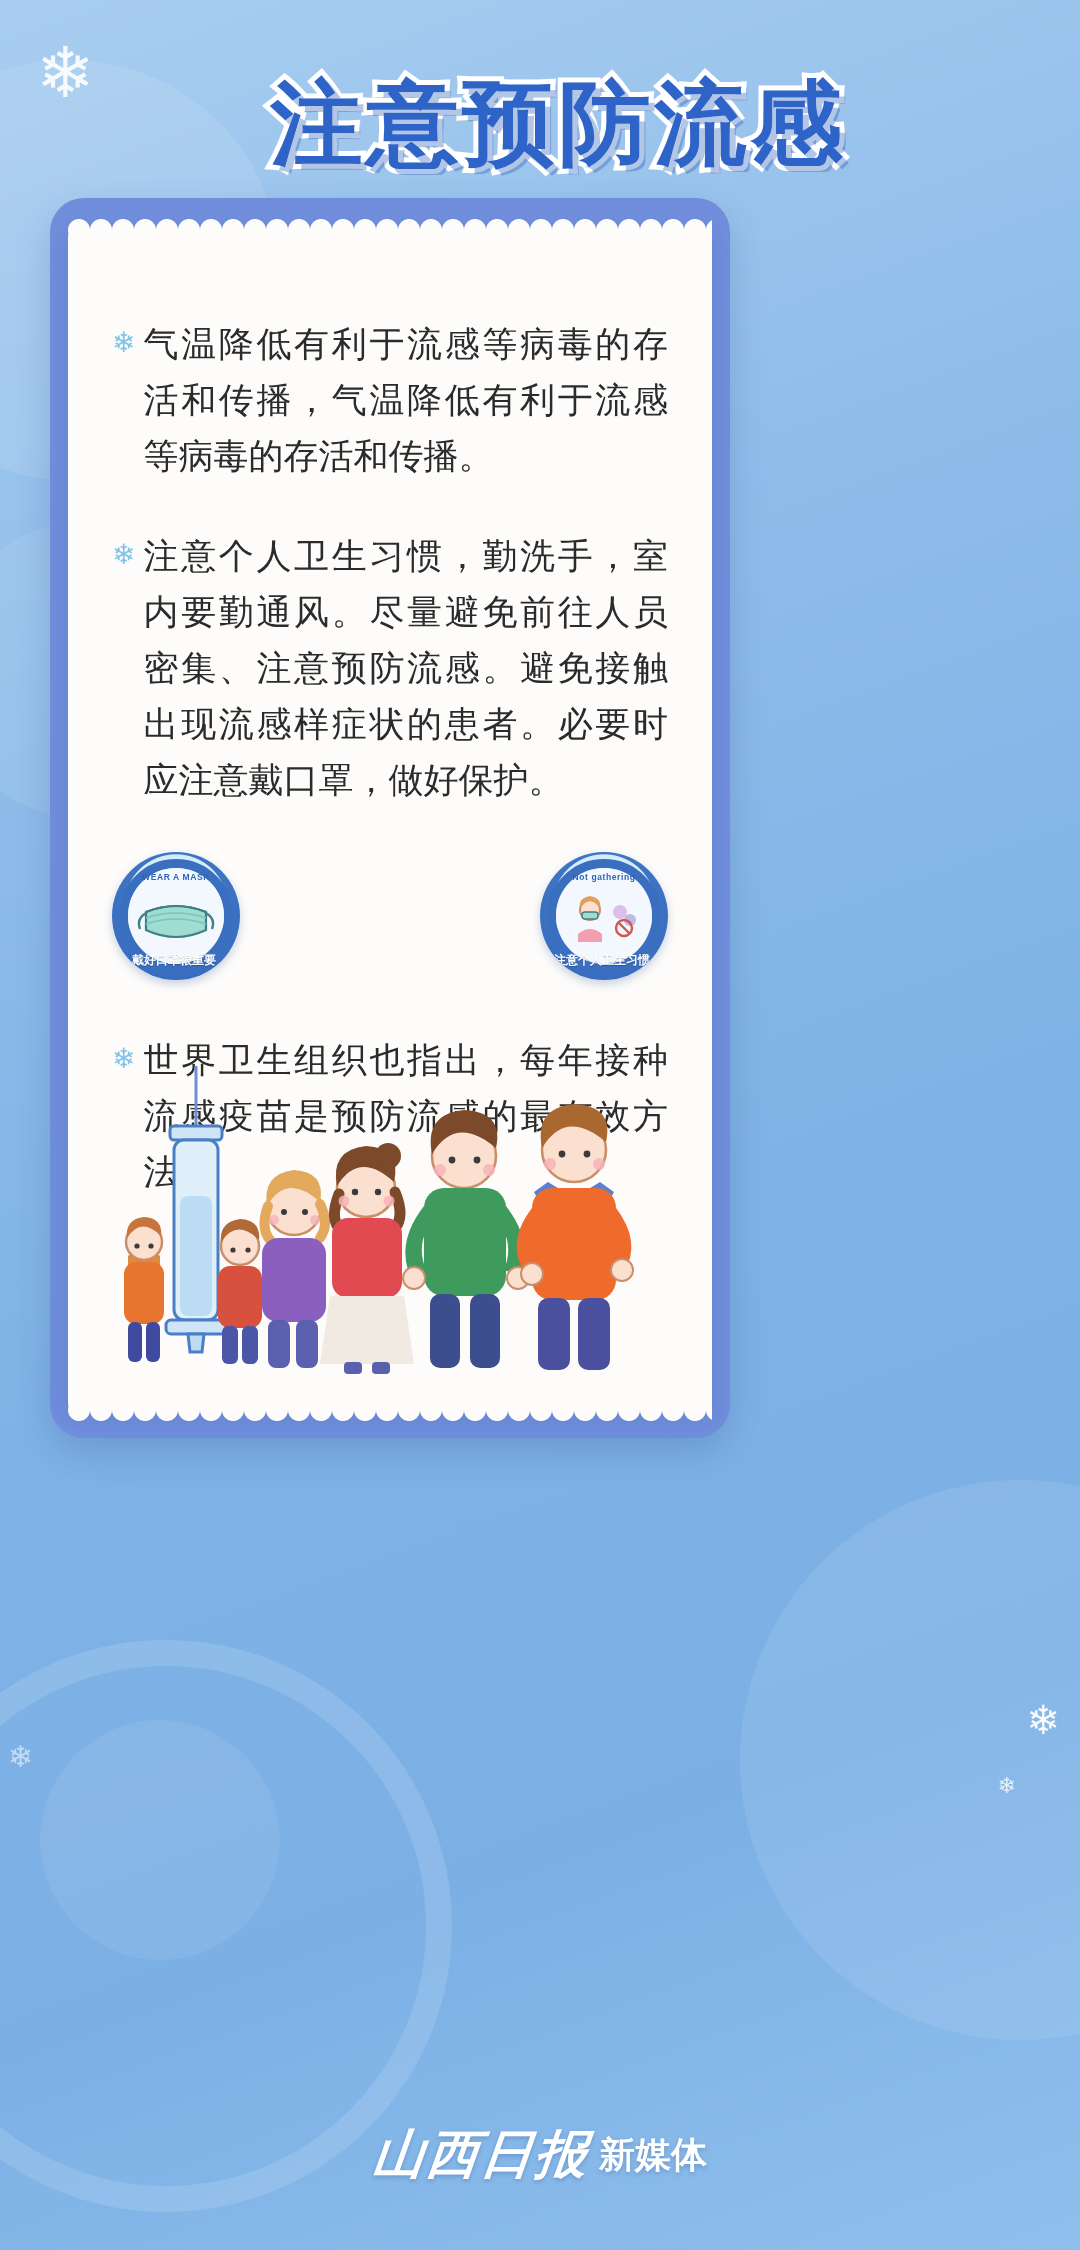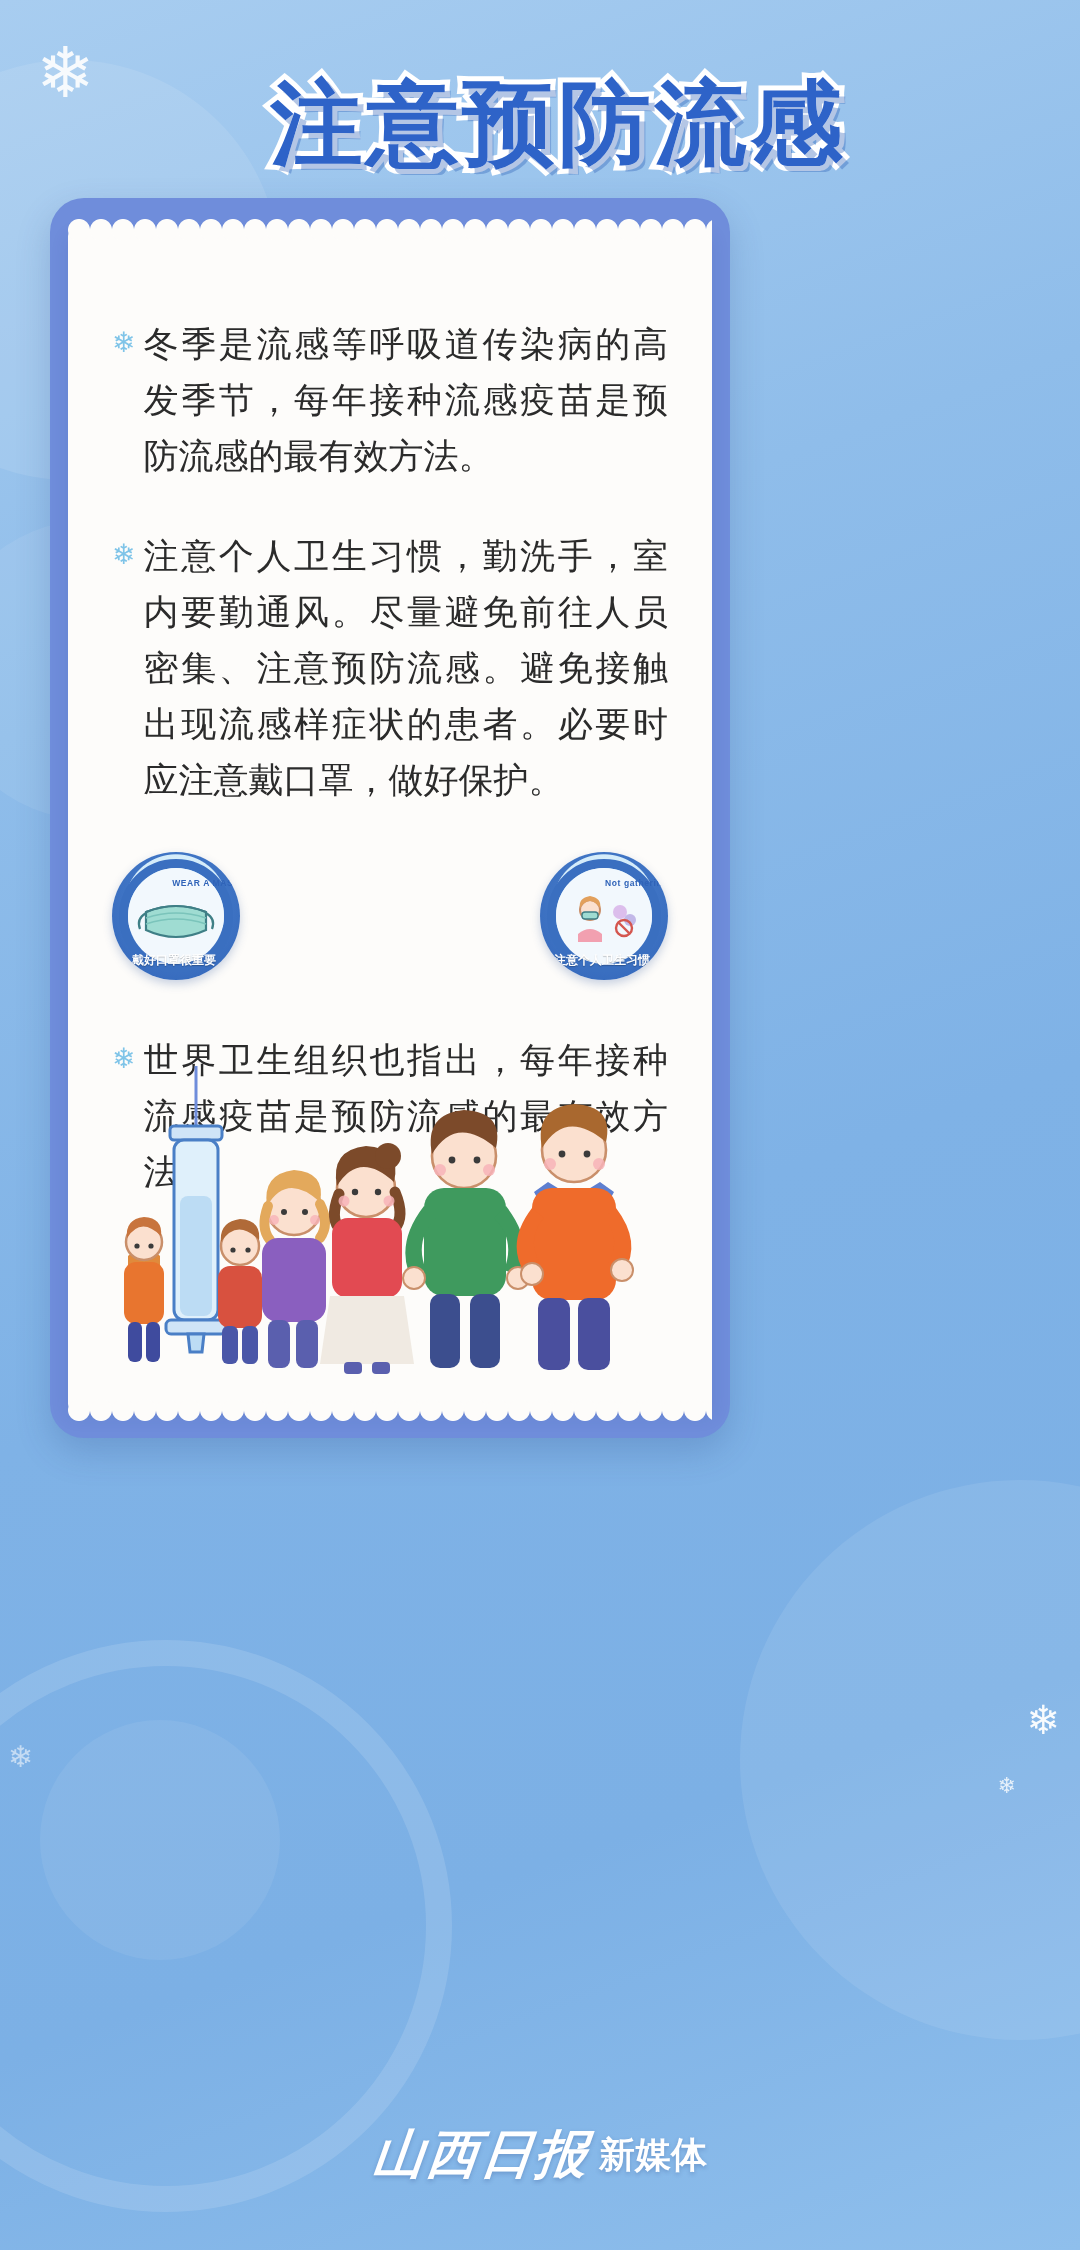--- a/index.html
+++ b/index.html
@@ -171,22 +171,22 @@
     position: absolute;
     left: 16px; top: 16px;
     width: 96px; height: 96px;
     border-radius: 50%;
     background: #f2f8fd;
     overflow: hidden;
   }
   .badge-top-text {
     position: absolute;
     left: 0; right: 0;
-    top: 26px;
-    text-align: right;
+    top: 20px;
+    text-align: center;
     font-size: 8.5px;
     letter-spacing: .6px;
     color: #2f63b8;
     font-family: "Liberation Sans", sans-serif;
     font-weight: 700;
     z-index: 3;
   }
   .badge-bottom-text {
     position: absolute;
     left: 0; right: 4px;
@@ -260,21 +260,21 @@
 <div class="card-outer"></div>
 
 <div class="card-inner">
   <div class="scallop scallop-top"></div>
   <div class="scallop scallop-bottom"></div>
 
   <div class="card-body">
 
     <div class="para">
       <span class="para-icon">❄</span>
-      <span class="para-text">冬季是流感等呼吸道传染病的高发季节，每年接种流感疫苗是预防流感的最有效方法。</span>
+      <span class="para-text">气温降低有利于流感等病毒的存活和传播，气温降低有利于流感等病毒的存活和传播。</span>
     </div>
 
     <div class="para">
       <span class="para-icon">❄</span>
       <span class="para-text">注意个人卫生习惯，勤洗手，室内要勤通风。尽量避免前往人员密集、注意预防流感。避免接触出现流感样症状的患者。必要时应注意戴口罩，做好保护。</span>
     </div>
 
     <div class="badges">
 
       <div class="badge">

